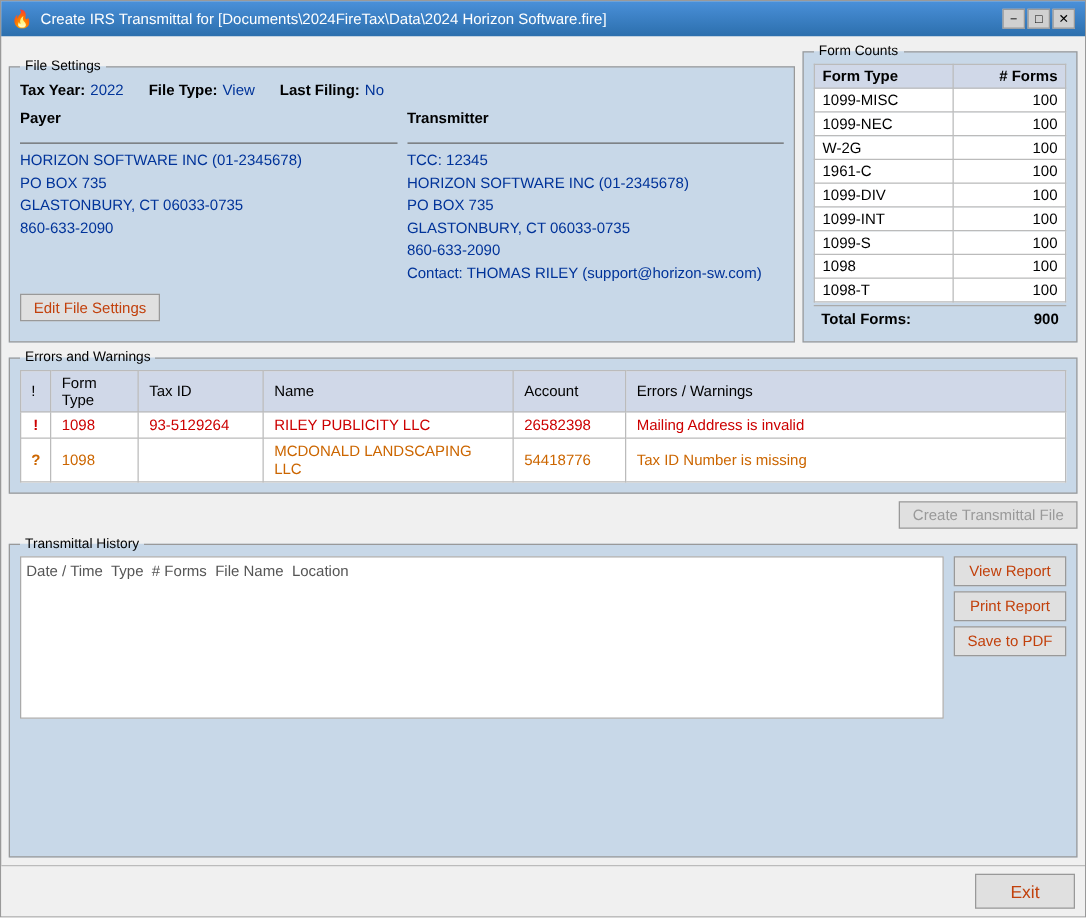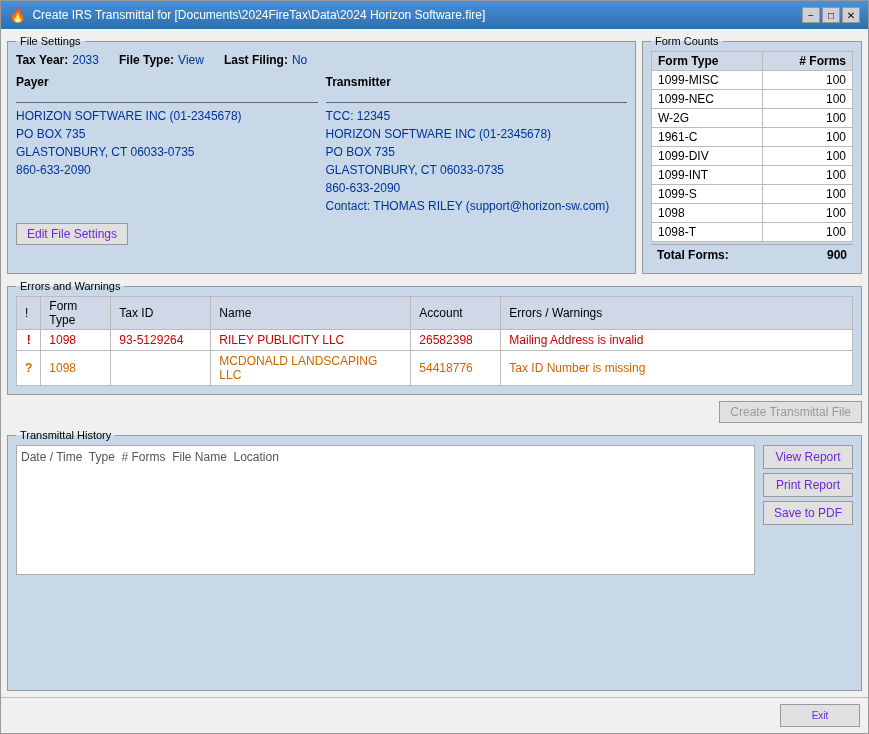--- a/index.html
+++ b/index.html
@@ -75,20 +75,21 @@
       position: relative;
     }
     .fieldset legend {
       font-size: 11px;
       padding: 0 4px;
       color: #000;
       font-weight: normal;
     }
     .file-settings {
       flex: 1;
+      margin-top: 12px;
     }
     .form-counts {
       width: 220px;
     }
     .file-header-row {
       display: flex;
       gap: 20px;
       margin-bottom: 8px;
       margin-top: 2px;
     }
@@ -126,21 +127,21 @@
     }
     .edit-btn-row {
       margin-top: 8px;
     }
     .btn {
       background: #e0e0e0;
       border: 1px solid #999;
       padding: 3px 10px;
       font-size: 12px;
       cursor: pointer;
-      color: #6d28d9;
+      color: #c2410c;
     }
     .btn:disabled { color: #999; cursor: default; }
 
     
     .counts-table {
       width: 100%;
       border-collapse: collapse;
       font-size: 12px;
     }
     .counts-table th {
@@ -235,21 +236,21 @@
       padding: 6px 8px;
       flex-shrink: 0;
       border-top: 1px solid #bbb;
       background: #f0f0f0;
     }
     .exit-btn {
       width: 80px;
       padding: 5px 0;
       background: #e0e0e0;
       border: 1px solid #999;
-      font-size: 10px;
+      font-size: 14px;
       cursor: pointer;
     }
 
     .fire-icon {
       font-size: 14px;
     }
 
     .counts-footer {
       background: #c8d8e8;
       padding: 3px 6px;
@@ -281,21 +282,21 @@
   <div class="window-content">
 
     <div class="top-section">
 
       <fieldset class="fieldset file-settings">
         <legend>File Settings</legend>
 
         <div class="file-header-row">
           <div class="file-header-item">
             <span class="file-header-label">Tax Year:</span>
-            <span class="file-header-value">2033</span>
+            <span class="file-header-value">2022</span>
           </div>
           <div class="file-header-item">
             <span class="file-header-label">File Type:</span>
             <span class="file-header-value">View</span>
           </div>
           <div class="file-header-item">
             <span class="file-header-label">Last Filing:</span>
             <span class="file-header-value">No</span>
           </div>
         </div>

